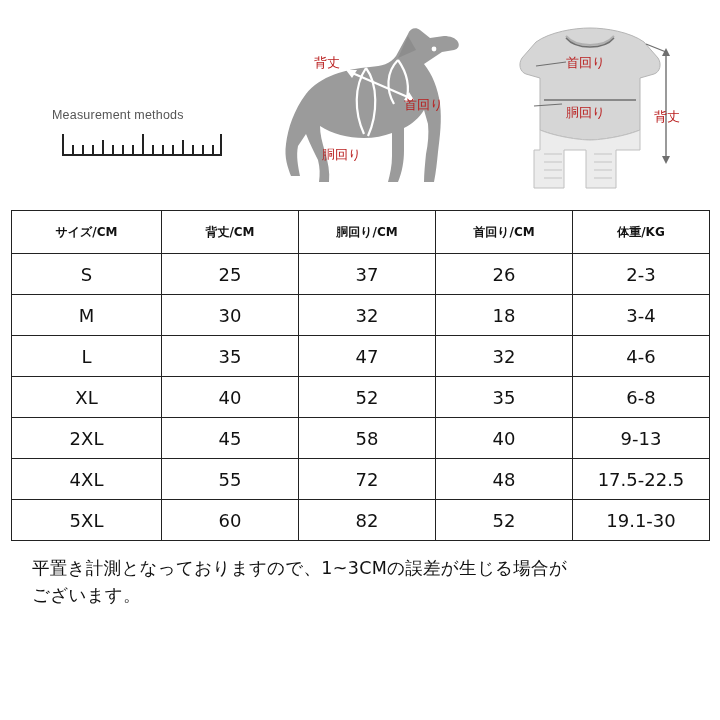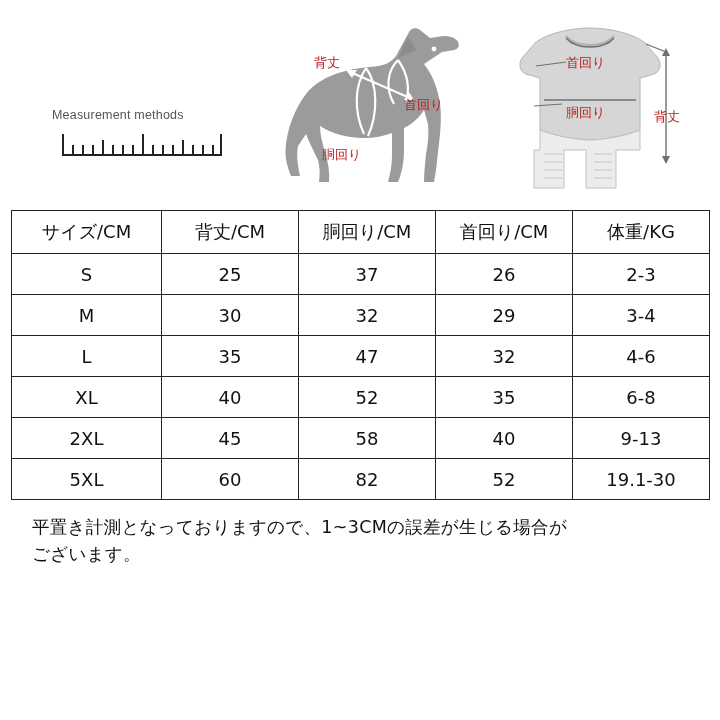--- a/index.html
+++ b/index.html
@@ -95,22 +95,22 @@
   .size-table td {
     border: 1px solid #222222;
     text-align: center;
     font-size: 18px;
     height: 40px;
     padding: 0;
     font-family: "DejaVu Sans", sans-serif;
     color: #111111;
   }
   .size-table th {
-    font-weight: normal;
-    font-size: 18px;
+    font-weight: bold;
+    font-size: 12px;
     height: 42px;
   }
   .size-table td { font-weight: normal; }
   .size-table col.c0 { width: 150px; }
   .size-table col.c1 { width: 137px; }
   .size-table col.c2 { width: 137px; }
   .size-table col.c3 { width: 137px; }
   .size-table col.c4 { width: 137px; }
 
   
@@ -266,21 +266,21 @@
         <td>S</td>
         <td>25</td>
         <td>37</td>
         <td>26</td>
         <td>2-3</td>
       </tr>
       <tr>
         <td>M</td>
         <td>30</td>
         <td>32</td>
-        <td>29</td>
+        <td>18</td>
         <td>3-4</td>
       </tr>
       <tr>
         <td>L</td>
         <td>35</td>
         <td>47</td>
         <td>32</td>
         <td>4-6</td>
       </tr>
       <tr>
@@ -291,20 +291,27 @@
         <td>6-8</td>
       </tr>
       <tr>
         <td>2XL</td>
         <td>45</td>
         <td>58</td>
         <td>40</td>
         <td>9-13</td>
       </tr>
       <tr>
+        <td>4XL</td>
+        <td>55</td>
+        <td>72</td>
+        <td>48</td>
+        <td>17.5-22.5</td>
+      </tr>
+      <tr>
         <td>5XL</td>
         <td>60</td>
         <td>82</td>
         <td>52</td>
         <td>19.1-30</td>
       </tr>
     </tbody>
   </table>
 
   <div class="note">

